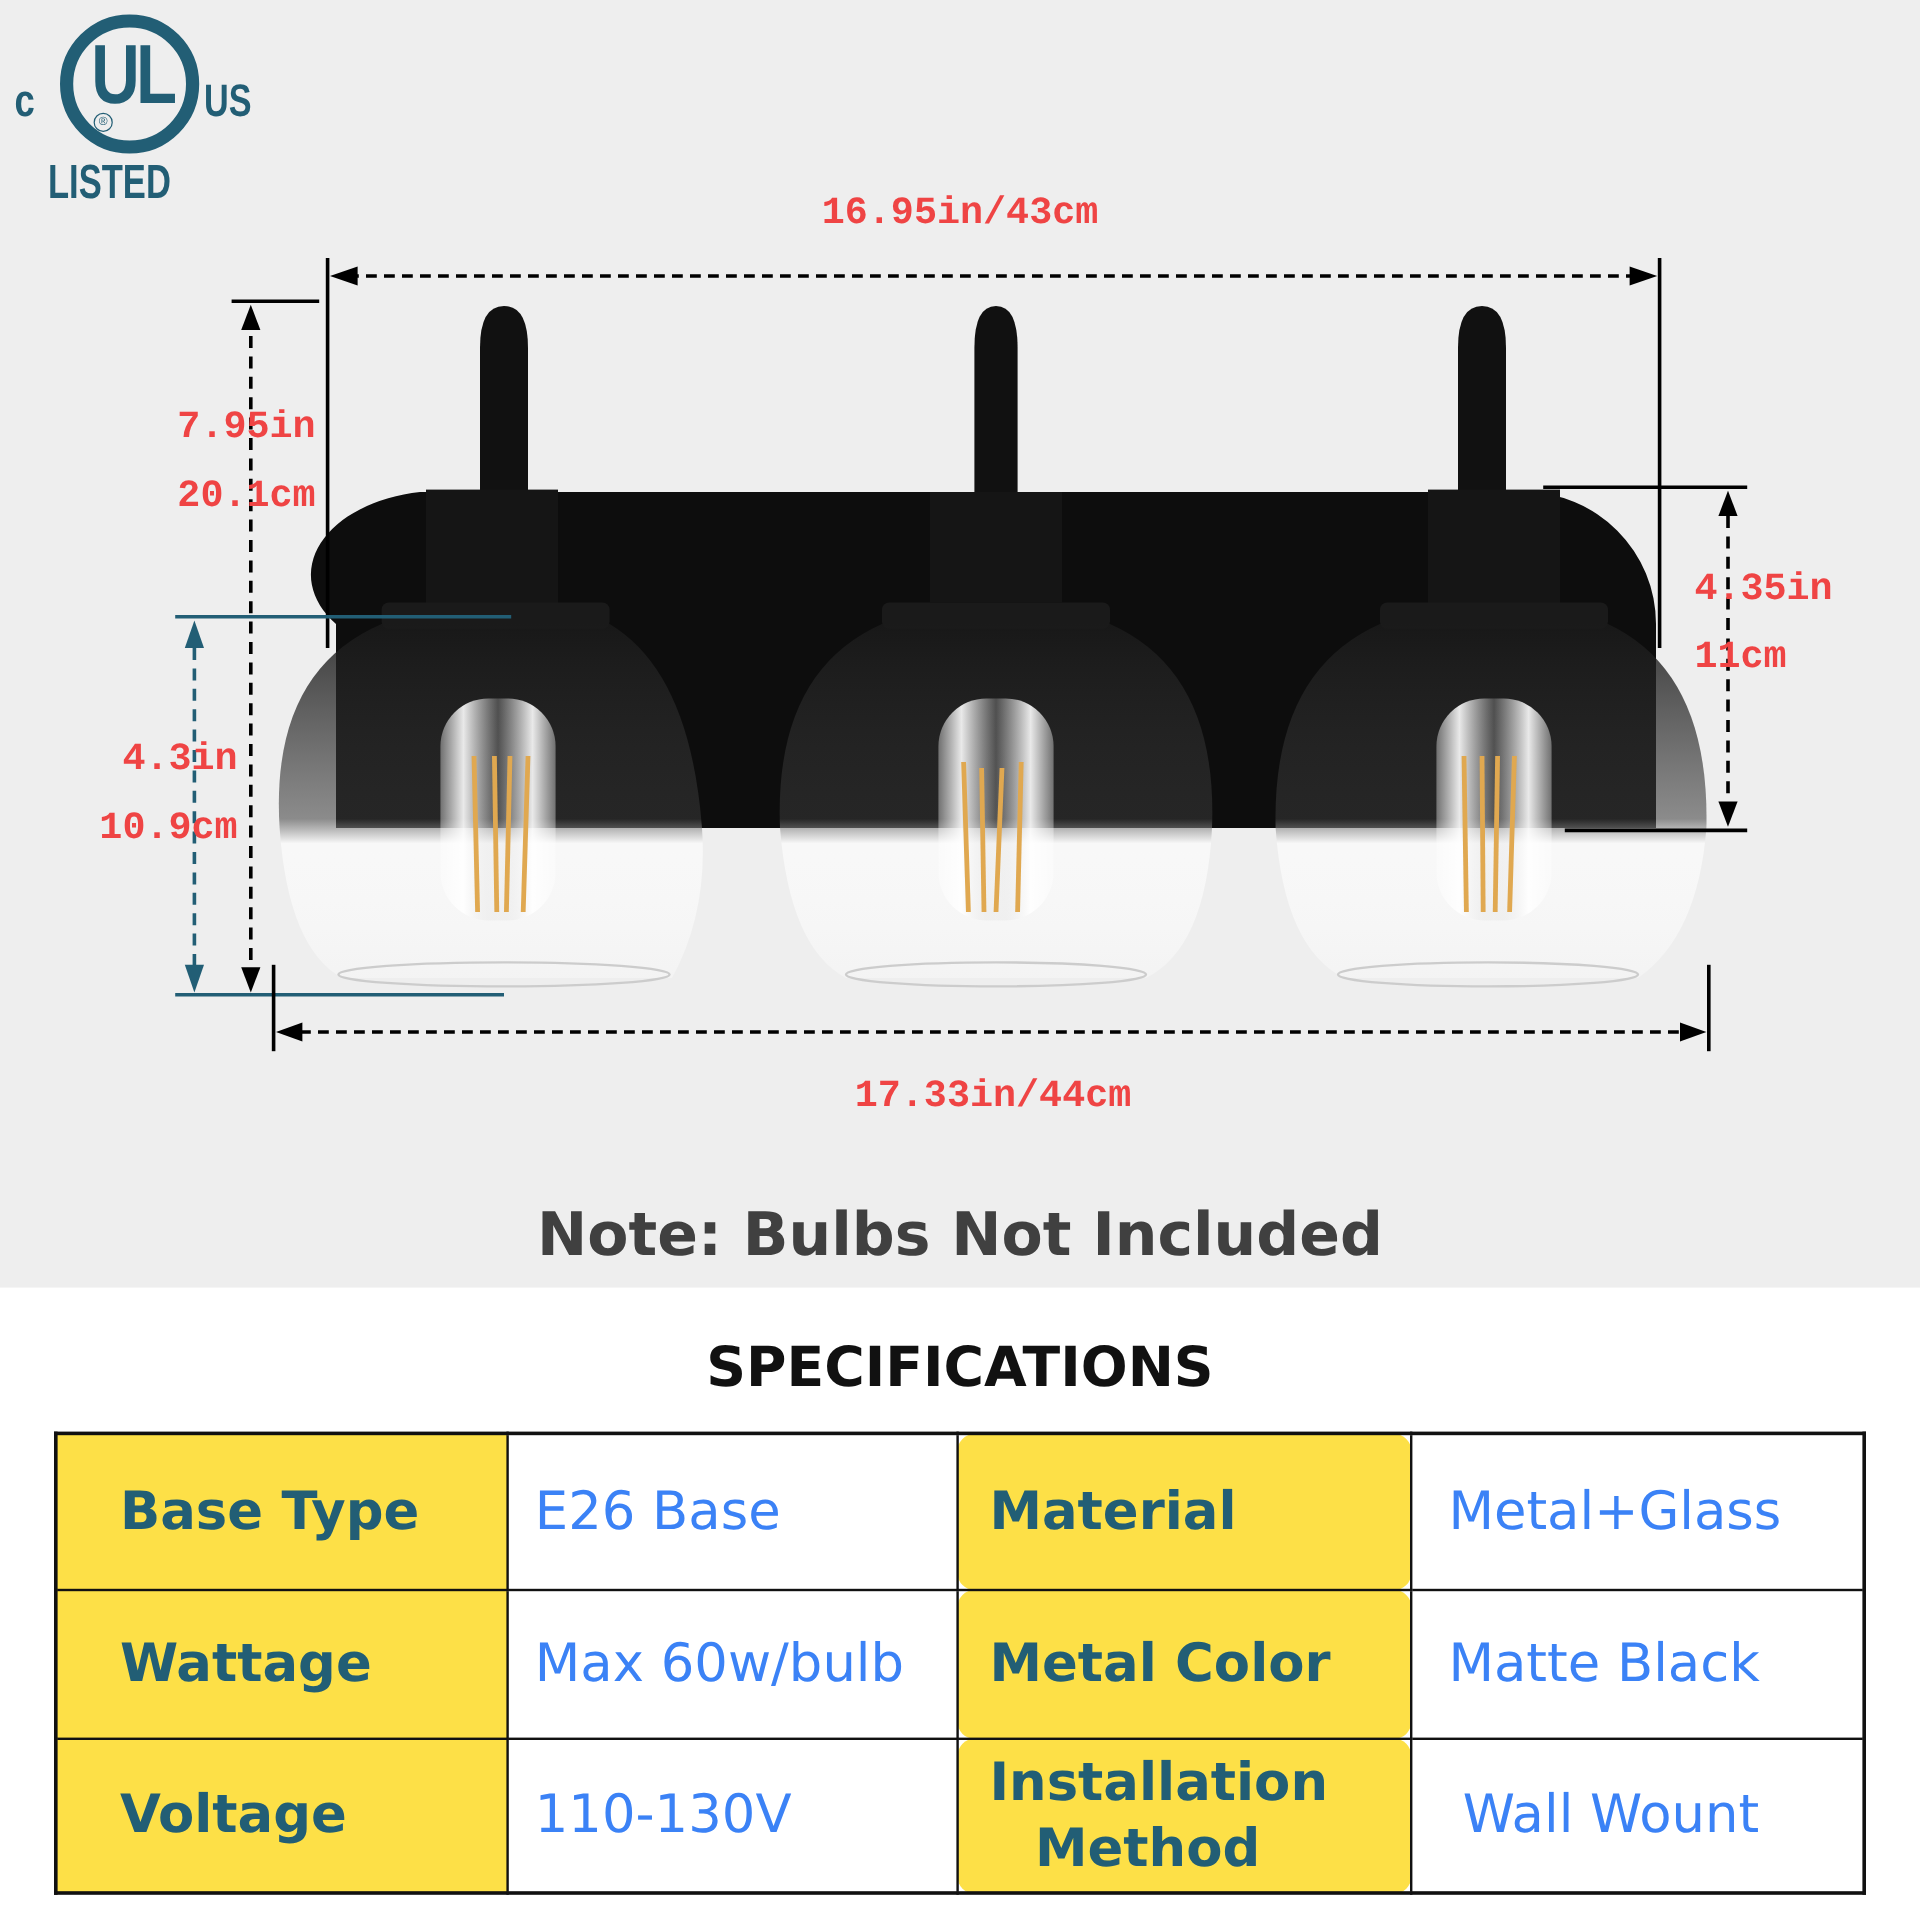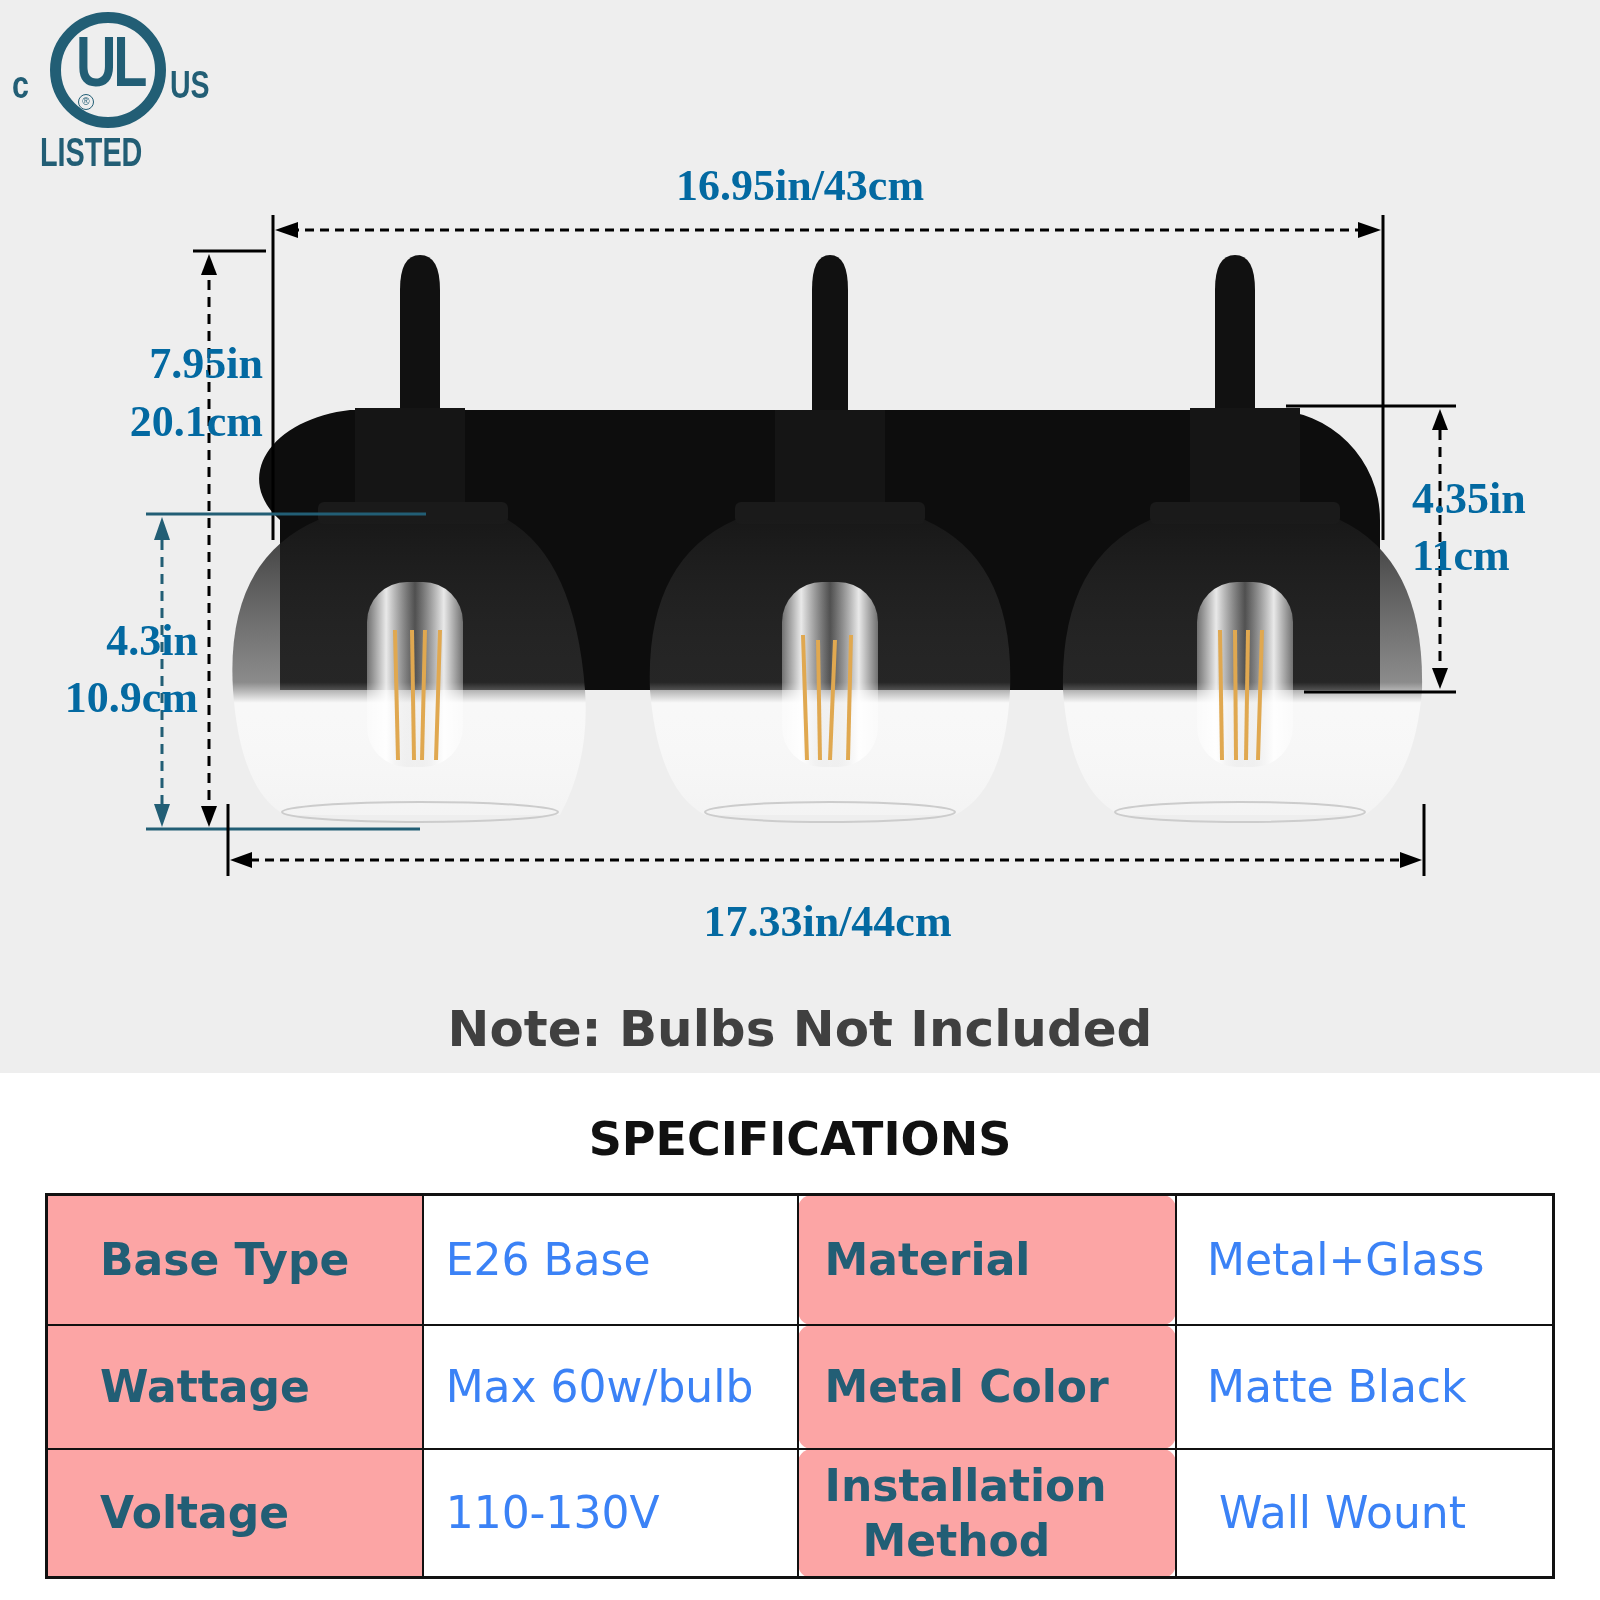--- a/index.html
+++ b/index.html
@@ -10,32 +10,32 @@
 
   
   .ul-logo { position: absolute; left: 10px; top: 12px; width: 200px; height: 165px; }
   .ul-ring { position: absolute; left: 40px; top: 0; width: 116px; height: 116px; border: 11px solid #225e75; border-radius: 50%; }
   .ul-letters { position: absolute; left: 58px; top: 10px; width: 80px; text-align: center; font-family: "Liberation Sans", sans-serif; font-weight: bold; font-size: 70px; color: #225e75; letter-spacing: -4px; transform: scaleX(0.8); }
   .ul-reg { position: absolute; left: 68px; top: 82px; width: 16px; height: 16px; border: 1.5px solid #225e75; border-radius: 50%; font-size: 10px; line-height: 13px; text-align: center; color: #225e75; font-family: "Liberation Sans", sans-serif; }
   .ul-c { position: absolute; left: 0; top: 52px; font-family: "Liberation Sans", sans-serif; font-weight: bold; font-size: 38px; color: #225e75; transform: scaleX(0.8); }
   .ul-us { position: absolute; left: 160px; top: 52px; font-family: "Liberation Sans", sans-serif; font-weight: bold; font-size: 38px; color: #225e75; transform: scaleX(0.75); transform-origin: left; }
   .ul-listed { position: absolute; left: 30px; top: 118px; font-family: "Liberation Sans", sans-serif; font-weight: bold; font-size: 40px; color: #225e75; transform: scaleX(0.72); transform-origin: left; }
 
-  .dim-text { position: absolute; font-family: Liberation Serif, serif; font-weight: bold; color: #0369a1; font-size: 44px; line-height: 1.3; white-space: nowrap; }
+  .dim-text { position: absolute; font-family: Liberation Mono, monospace; font-weight: bold; color: #ef4444; font-size: 32px; line-height: 1.3; white-space: nowrap; }
   .dim-text.right { text-align: right; }
 
   .note { position: absolute; left: 0; width: 1600px; top: 1000px; text-align: center; font-family: "DejaVu Sans", sans-serif; font-weight: bold; font-size: 50px; color: #404040; }
 
   svg.drawing { position: absolute; left: 0; top: 0; }
 
   .spec-title { position: absolute; left: 0; width: 1600px; top: 1112px; text-align: center; font-family: "DejaVu Sans", sans-serif; font-weight: bold; font-size: 46px; color: #111; }
 
   table.spec { position: absolute; left: 45px; top: 1193px; width: 1510px; height: 383px; border-collapse: collapse; border: 3px solid #111; }
   table.spec td { border: 2.5px solid #111; vertical-align: middle; font-family: "DejaVu Sans", sans-serif; font-size: 44px; }
-  table.spec td.label { background: #fca5a5; color: #225e75; font-weight: bold; padding-left: 52px; }
+  table.spec td.label { background: #fde047; color: #225e75; font-weight: bold; padding-left: 52px; }
   table.spec td.label.right-label { padding-left: 26px; line-height: 1.25; border-radius: 14px; }
   table.spec td.value { background: #ffffff; color: #3b82f6; padding-left: 22px; }
   table.spec td.value.right-value { padding-left: 30px; }
   table.spec tr.r0 { height: 130px; }
   table.spec tr.r1 { height: 124px; }
   table.spec tr.r2 { height: 129px; }
 </style>
 </head>
 <body>
 

